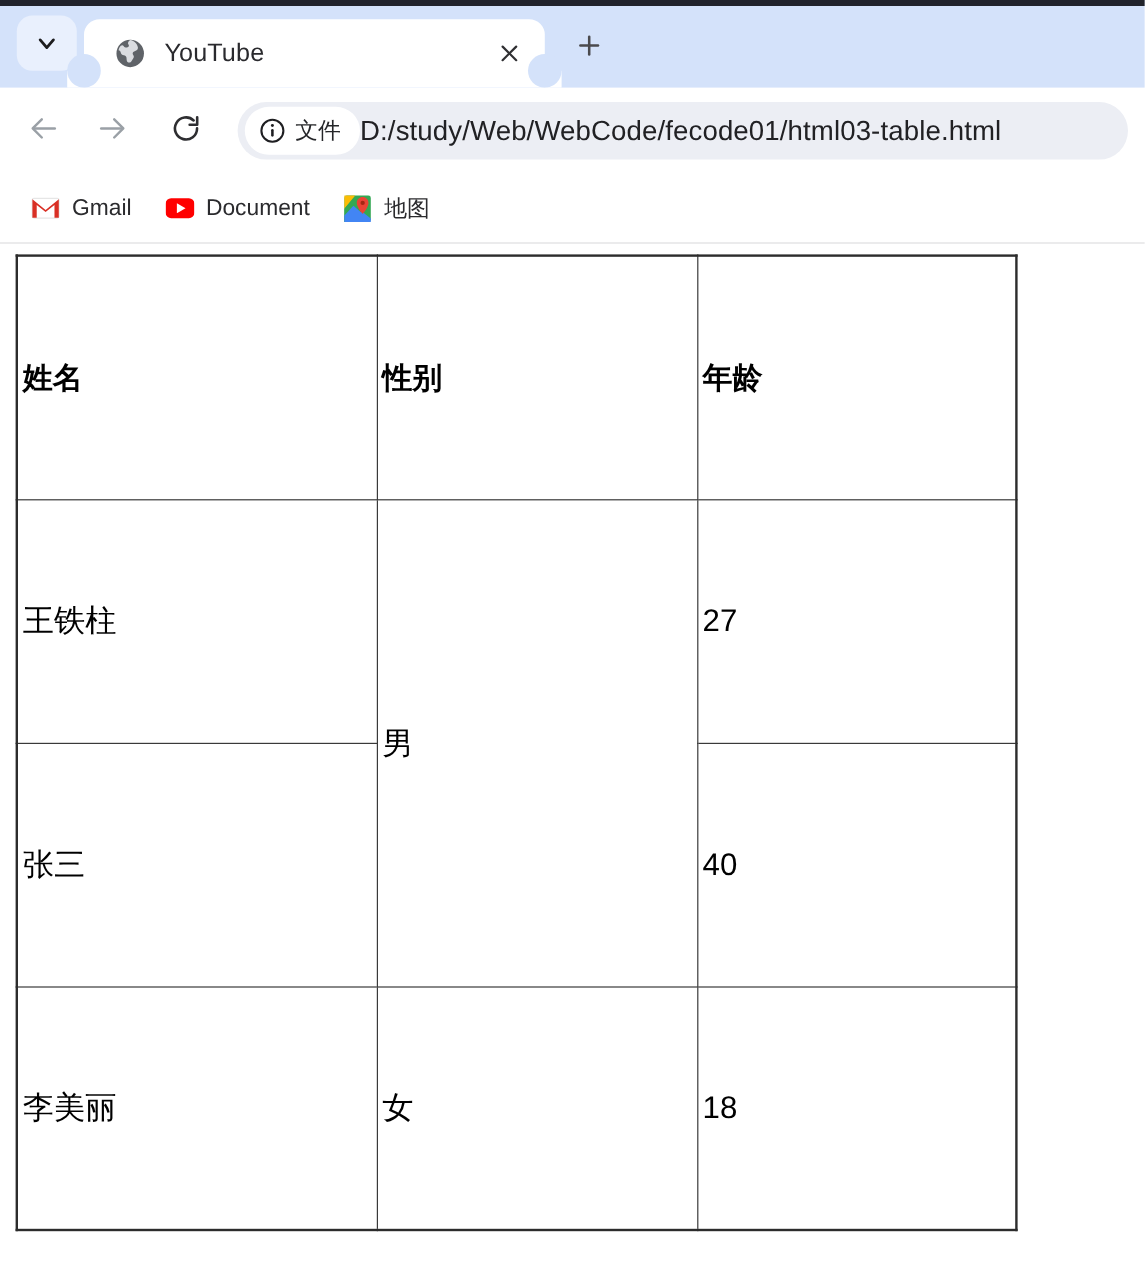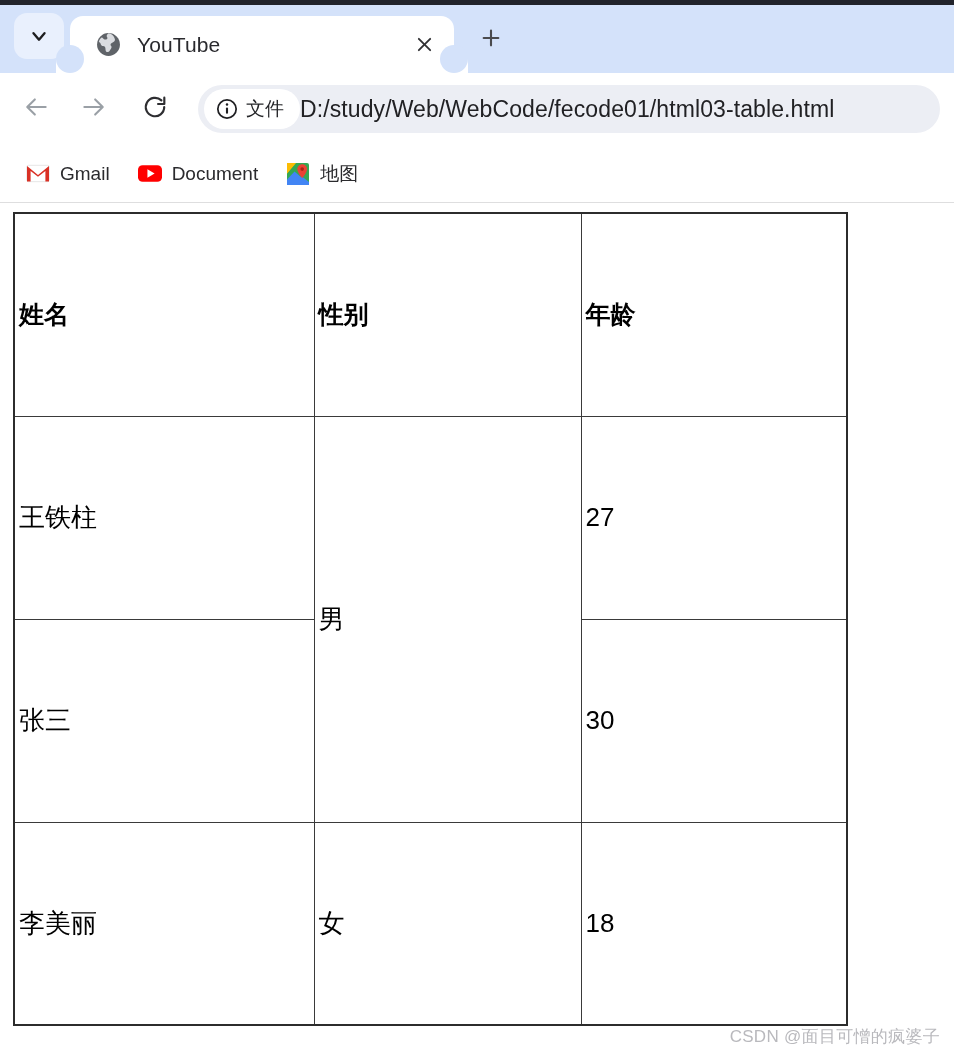--- a/index.html
+++ b/index.html
@@ -388,27 +388,26 @@
         </tr>
 
         <tr>
           <td class="cell-name">王铁柱</td>
           <td rowspan="2">男</td>
           <td class="cell-age">27</td>
         </tr>
 
         <tr>
           <td class="cell-name">张三</td>
-          <td class="cell-age">30</td>
+          <td class="cell-age">40</td>
         </tr>
 
         <tr>
           <td class="cell-name">李美丽</td>
           <td>女</td>
           <td class="cell-age">18</td>
         </tr>
       </tbody>
     </table>
 
-    <div class="watermark">CSDN @面目可憎的疯婆子</div>
   </div>
 
 </div>
 
 </body></html>

